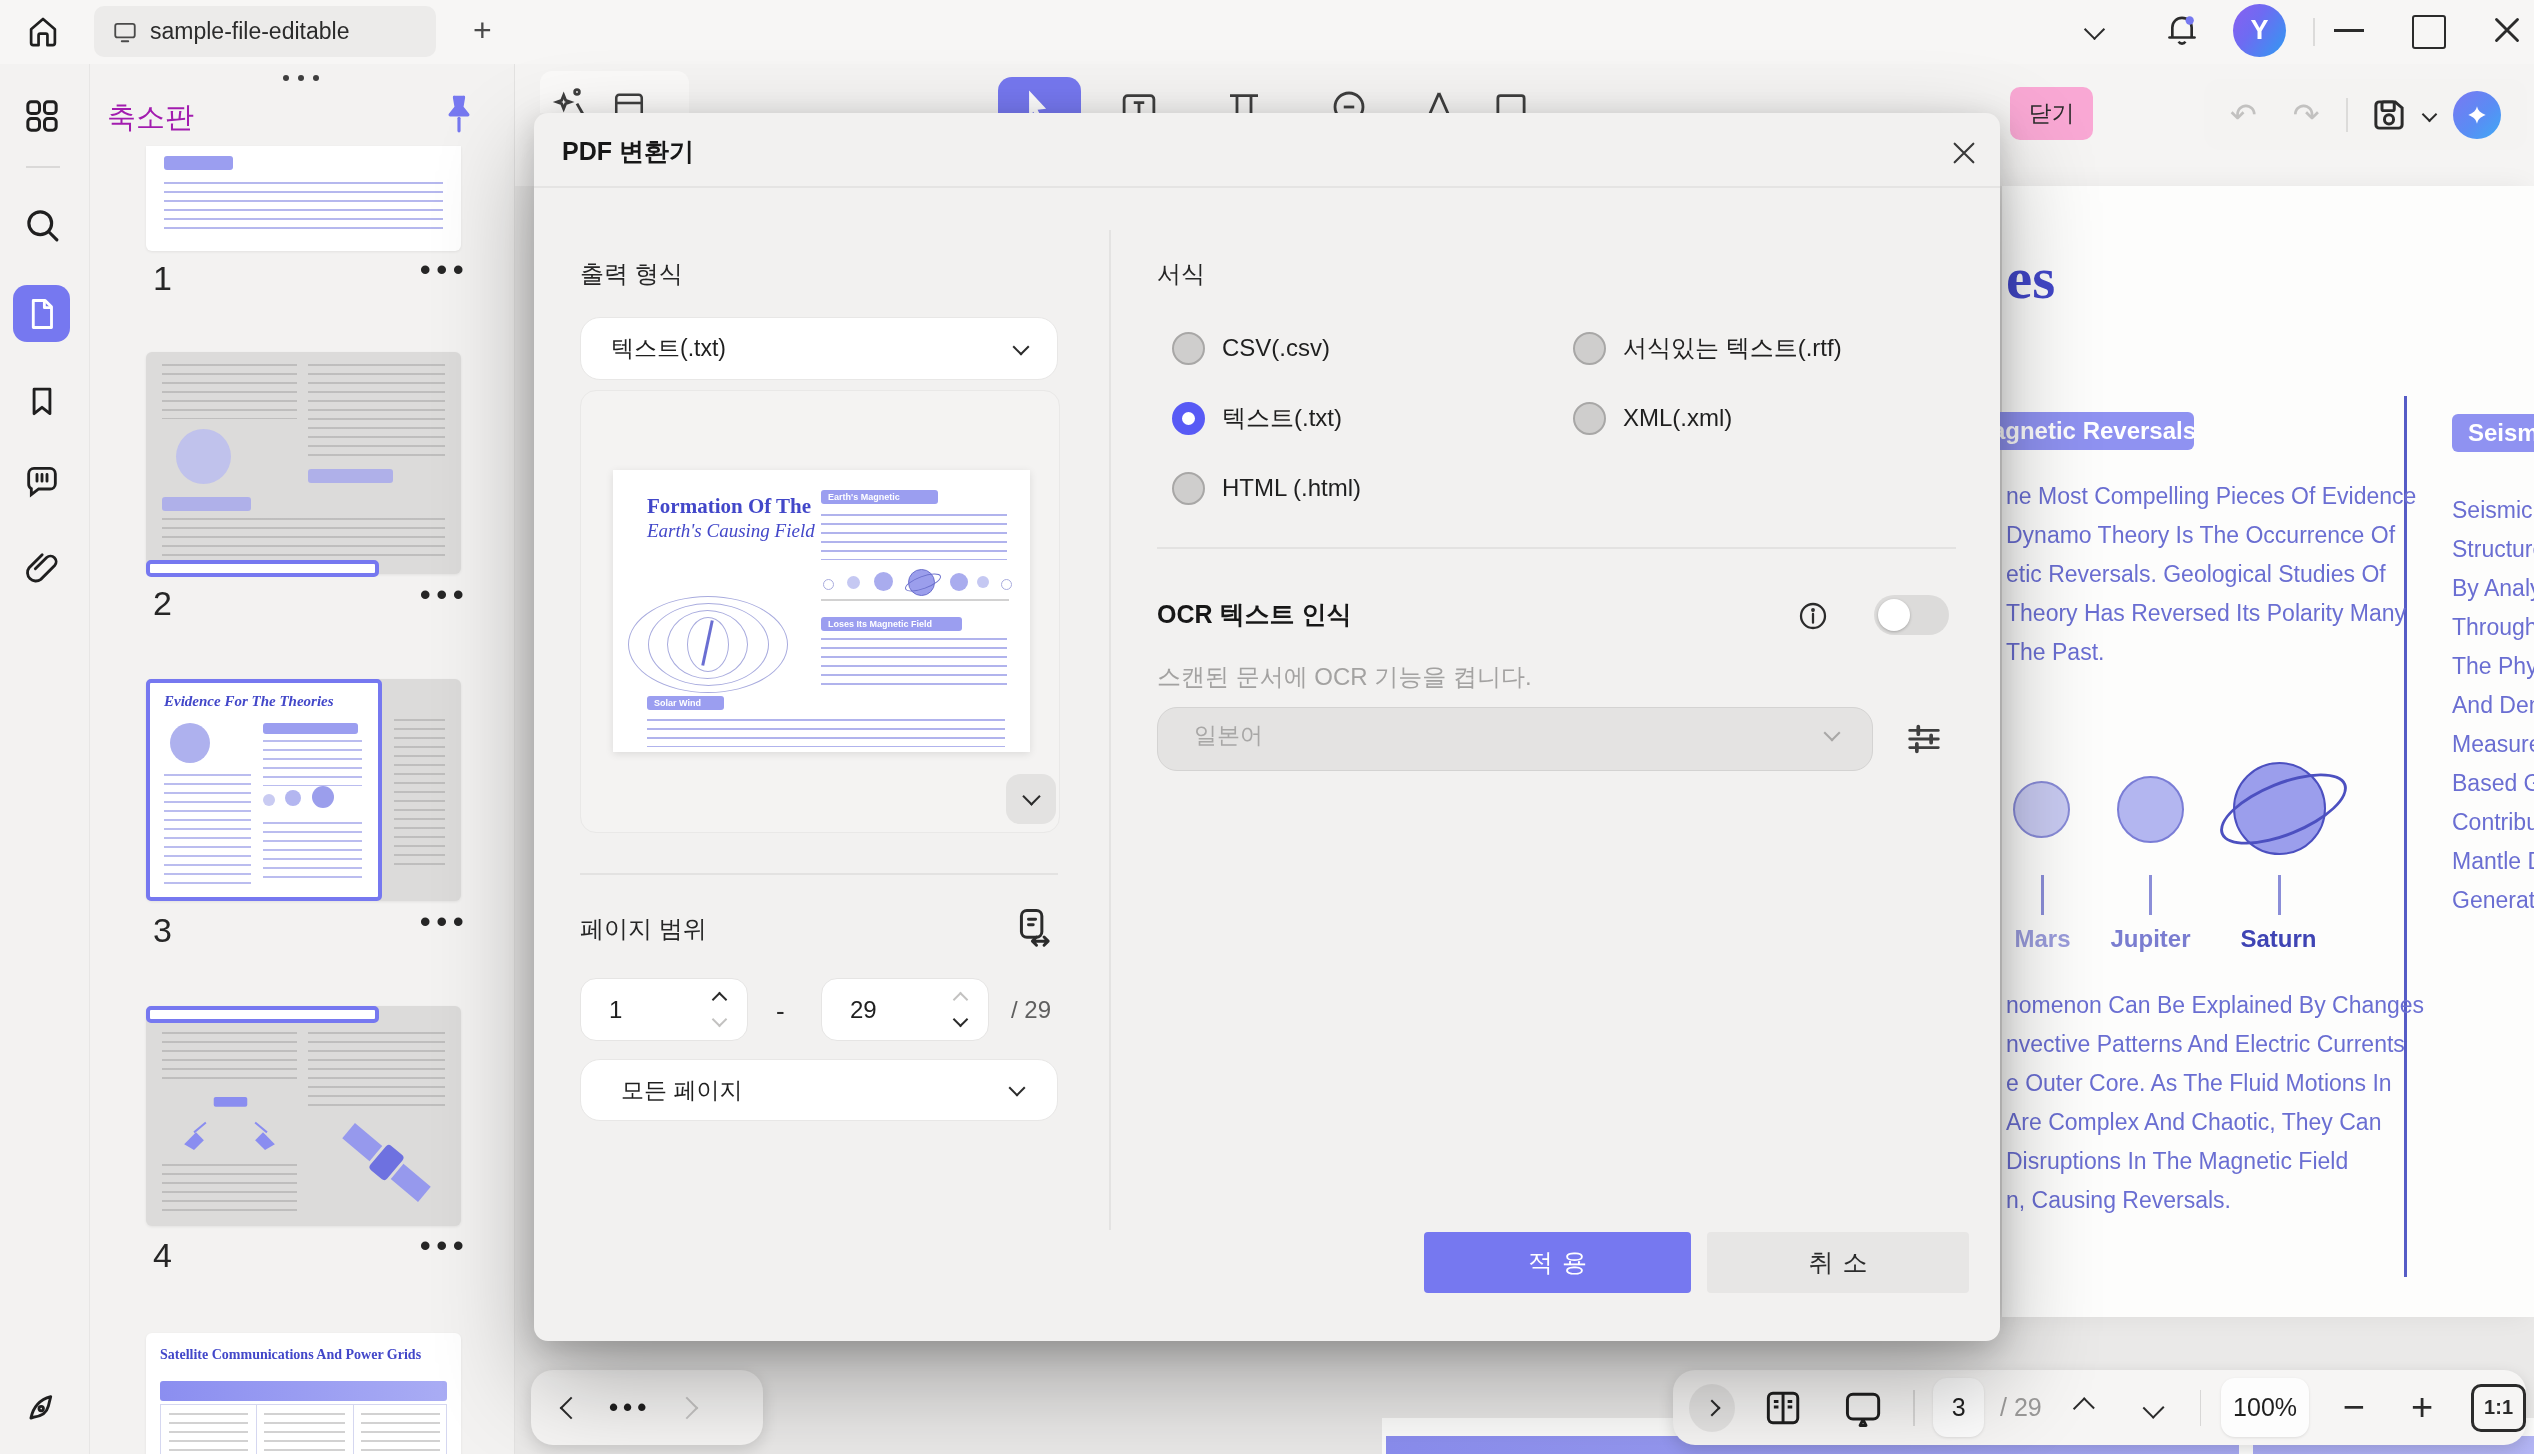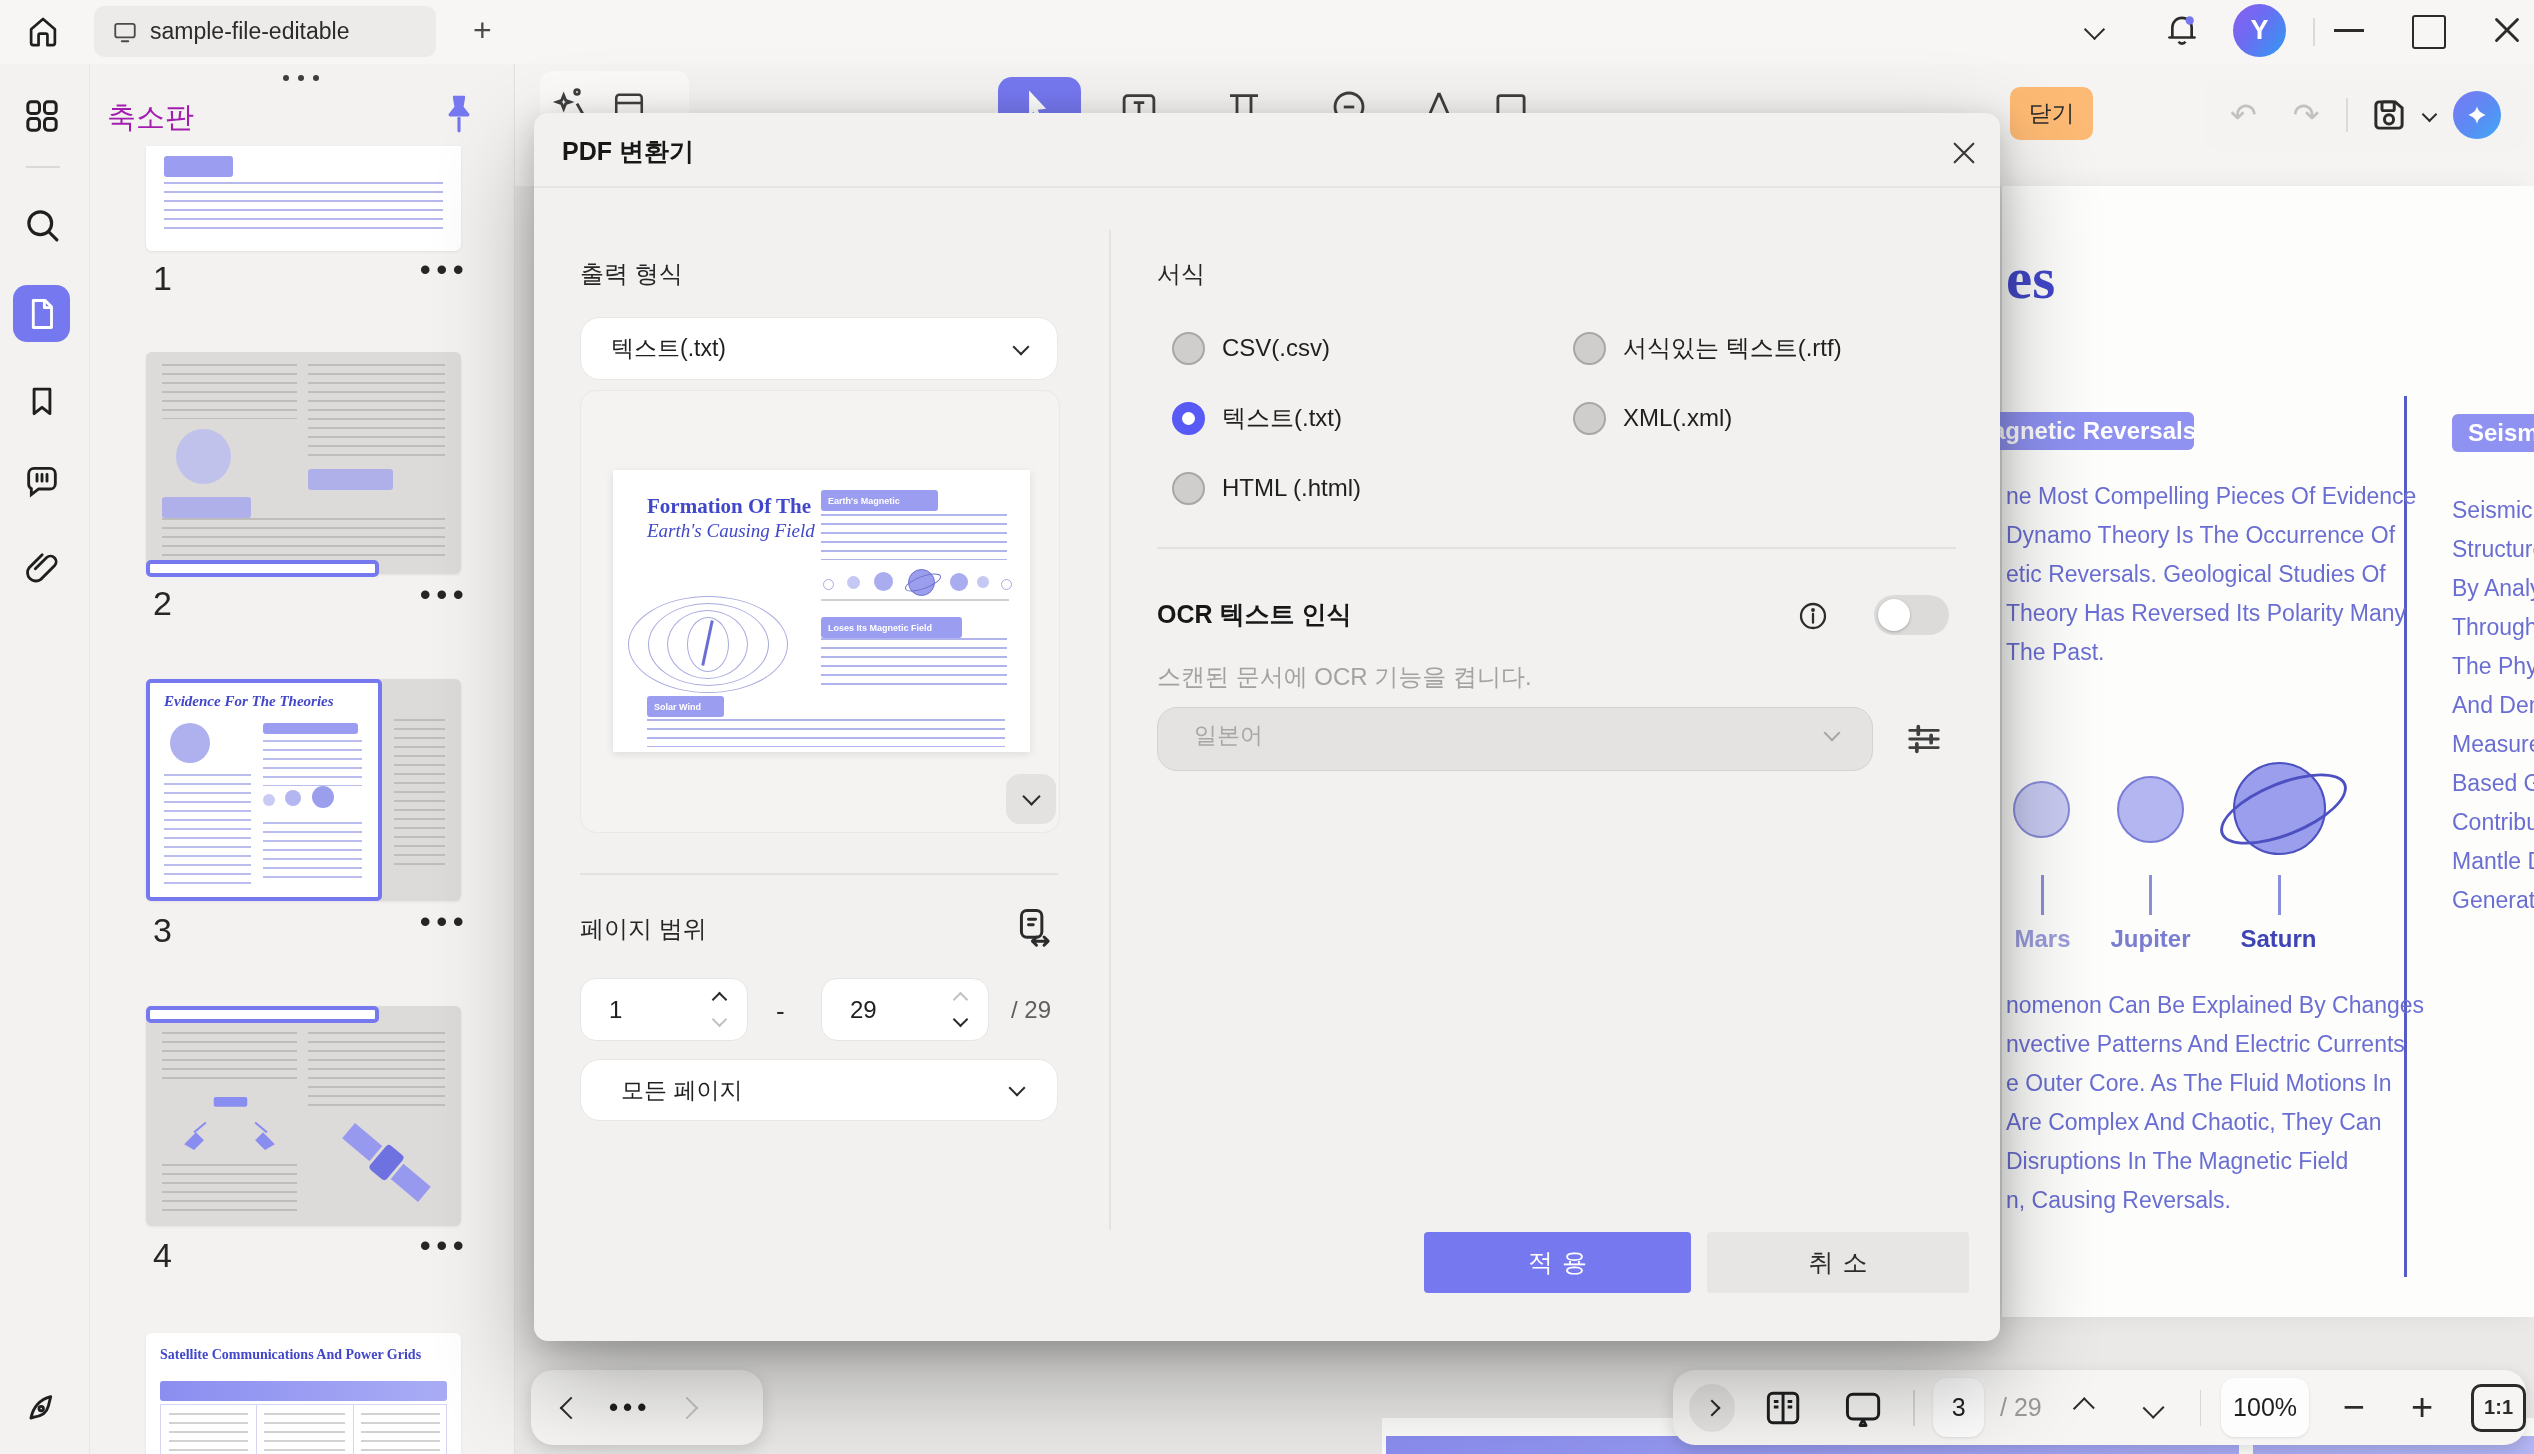--- a/index.html
+++ b/index.html
@@ -20,21 +20,21 @@
   .railbtn{left:13px;width:57px;height:57px;border-radius:14px;display:flex;align-items:center;justify-content:center}
   .railbtn.active{background:#7678F0}
   .panel-sep{left:514px;top:64px;width:2px;height:1390px;background:#E3E2E1}
   .thumb{left:146px;width:315px;background:#fff;box-shadow:0 1px 3px rgba(0,0,0,.07)}
   .thumb.gray{background:#DCDBDA}
   .pnum{font-size:34px;color:#262626}
   .dots3{letter-spacing:6px;font-size:30px;color:#262626;font-weight:700;line-height:10px}
   .vpbar{left:146px;width:233px;height:17px;background:#fff;border:4px solid #7678F0;border-radius:5px;box-sizing:border-box}
   .stripes{background-image:repeating-linear-gradient(180deg,#9DA0E8 0 2px,rgba(0,0,0,0) 2px 9px)}
   .gstripes{background-image:repeating-linear-gradient(180deg,#9B9A9A 0 2px,rgba(0,0,0,0) 2px 9px);opacity:.45}
-  .mbadge{background:#9B9EF0;border-radius:3px;color:#fff;font-size:9px;font-weight:700;display:inline-flex;align-items:center;padding:0 7px;height:21px;white-space:nowrap;overflow:hidden}
+  .mbadge{background:#9B9EF0;border-radius:3px;color:#fff;font-size:9px;font-weight:700;display:inline-flex;align-items:center;padding:0 7px;height:14px;white-space:nowrap;overflow:hidden}
   
   .workzone{left:515px;top:64px;width:2020px;height:1390px;background:#EAE9E8}
   .toolstrip{left:515px;top:64px;width:2020px;height:122px;background:#F5F4F3;border-bottom:1px solid #EAE9E8}
   .docpage{left:2002px;top:186px;width:533px;height:1131px;background:#FDFDFC;box-shadow:-8px 0 24px rgba(0,0,0,.06)}
   .dtext{font-size:23px;color:#6A6ED2;white-space:nowrap;line-height:39px}
   .dbadge{background:#8F92F1;color:#fff;font-weight:700;font-size:24px;height:38px;display:flex;align-items:center;justify-content:center;border-radius:6px;white-space:nowrap;overflow:hidden}
   
   .pill{background:#F6F5F4;border-radius:22px;box-shadow:0 5px 16px rgba(0,0,0,.14);display:flex;align-items:center}
   .wbox{background:#FDFDFD;border-radius:14px;box-shadow:0 1px 3px rgba(0,0,0,.1);display:flex;align-items:center;justify-content:center;font-size:25px;color:#1f1f1f}
   
@@ -267,21 +267,21 @@
         <path d="M9 12h6"></path>
       </svg>
     <svg class="abs" style="left:884px;top:22px" width="42" height="42" viewBox="0 0 24 24" fill="none" stroke="#3f3f3f" stroke-width="1.6">
         <path d="M12 4 5 20M12 4l7 16"></path>
       </svg>
     <svg class="abs" style="left:956px;top:22px" width="42" height="42" viewBox="0 0 24 24" fill="none" stroke="#3f3f3f" stroke-width="1.6">
         <rect x="4.5" y="5.5" width="15" height="13" rx="1.5"></rect>
       </svg>
   </div>
 
-  <div class="abs" style="left:2010px;top:87px;width:83px;height:53px;background:#fdba74;border-radius:10px;display:flex;align-items:center;justify-content:center;font-size:23px;color:#2b2b2b">
+  <div class="abs" style="left:2010px;top:87px;width:83px;height:53px;background:#f9a8d4;border-radius:10px;display:flex;align-items:center;justify-content:center;font-size:23px;color:#2b2b2b">
       <span>닫기</span>
     </div>
   <div class="abs pill" style="left:2204px;top:79px;width:323px;height:71px;border-radius:16px;box-shadow:none;background:#F4F3F2">
     <span style="margin-left:26px;font-size:32px;color:#C2C1C0">↶</span>
     <span style="margin-left:36px;font-size:32px;color:#C2C1C0">↷</span>
     <span style="margin-left:26px;width:2px;height:34px;background:#DCDBDA"></span>
     <svg style="margin-left:20px" width="42" height="42" viewBox="0 0 24 24" fill="none" stroke="#2b2b2b" stroke-width="1.7">
         <path d="M4.5 6.5a2 2 0 0 1 2-2h9L19.5 8v9.5a2 2 0 0 1-2 2h-11a2 2 0 0 1-2-2z"></path>
         <rect x="8" y="4.5" width="7" height="5" rx="1"></rect>
         <circle cx="12" cy="14.5" r="2.6"></circle>

